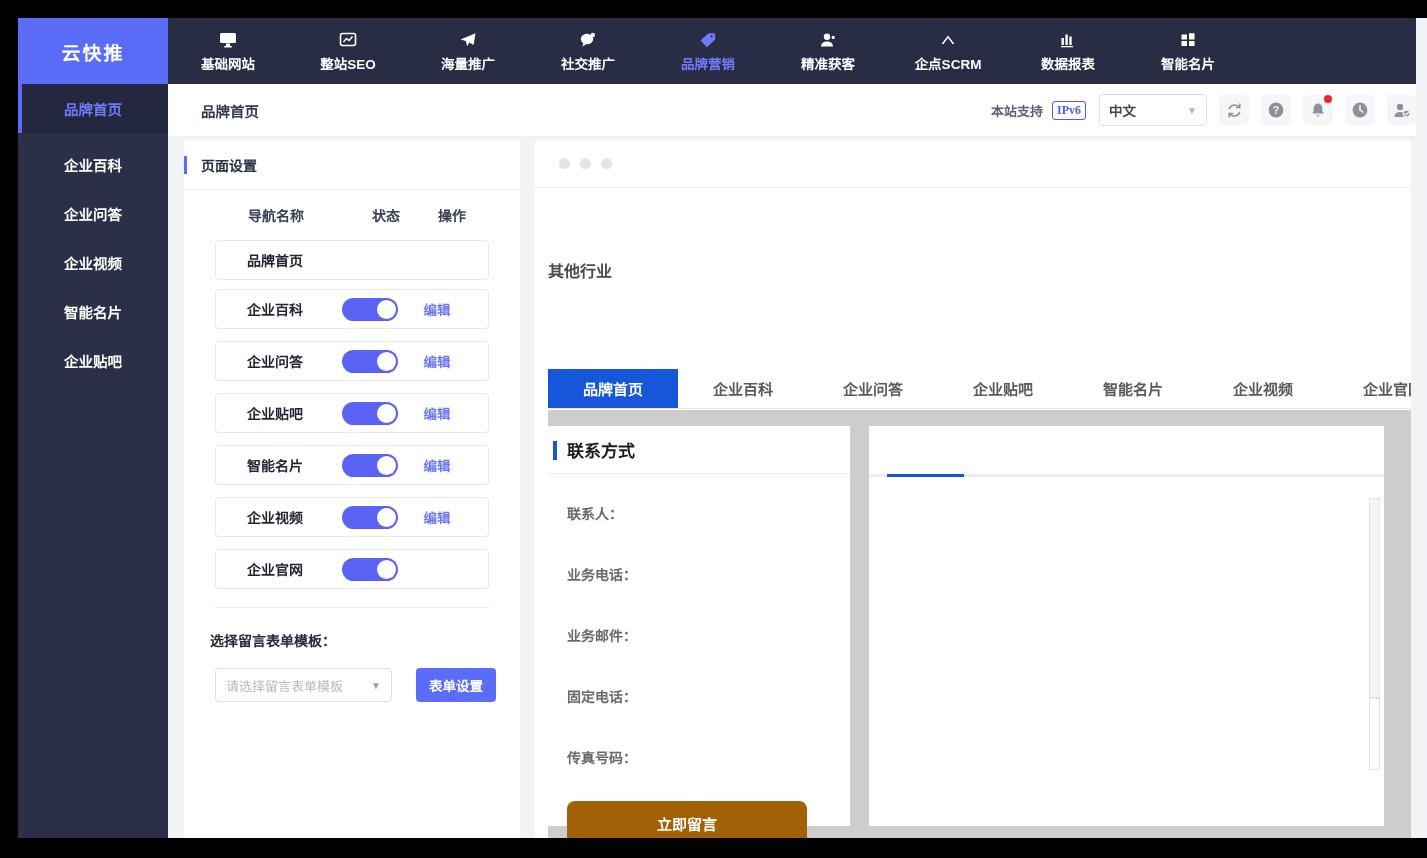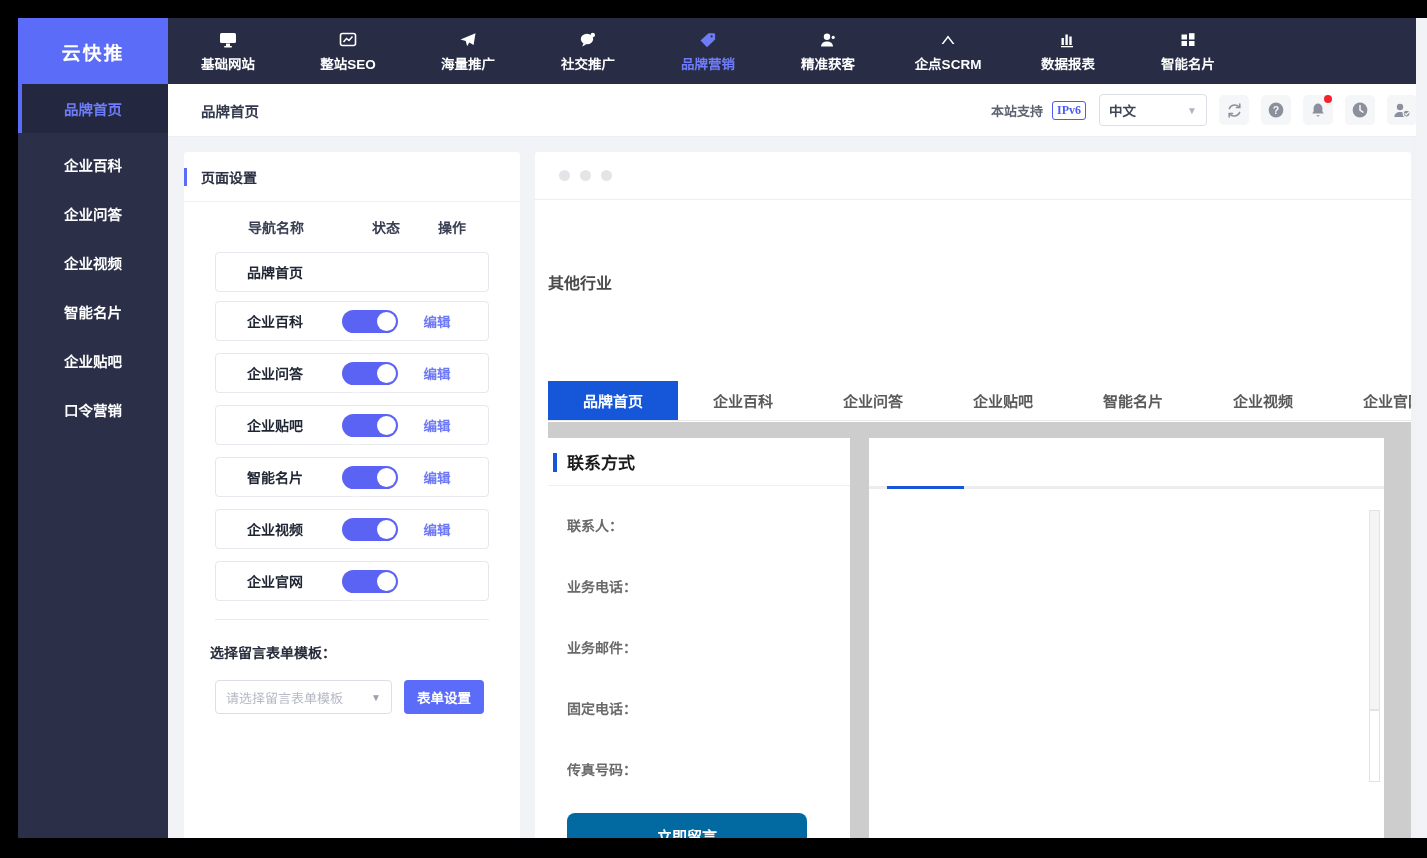--- a/index.html
+++ b/index.html
@@ -97,21 +97,21 @@
   .hicon .dot {
     position: absolute; right: 1px; top: 0px;
     width: 8px; height: 8px; border-radius: 50%; background: #f5222d;
   }
 
   
   .content {
     position: absolute; left: 150px; top: 119px;
     width: 1243px; height: 701px;
     background: #f1f3f7;
-    padding: 15px 0 0 16px;
+    padding: 3px 0 0 16px;
     display: flex; gap: 15px;
   }
 
   
   .settings-card {
     width: 336px; background: #fff; border-radius: 3px;
     height: 704px; flex: 0 0 336px;
   }
   .card-title {
     height: 50px; display: flex; align-items: center;
@@ -154,21 +154,21 @@
   .toggle .knob {
     position: absolute; right: 2px; top: 2px;
     width: 19px; height: 19px; border-radius: 50%; background: #fff;
   }
   .divider {
     margin: 18px 31px 0 31px; border-top: 1px solid #e9ebf0;
   }
   .form-label {
     margin: 22px 0 0 26px; font-size: 14px; font-weight: bold; color: #262c3b;
   }
-  .form-row { display: flex; align-items: center; margin: 18px 0 0 31px; gap: 12px; }
+  .form-row { display: flex; align-items: center; margin: 18px 0 0 31px; gap: 24px; }
   .fselect {
     width: 177px; height: 34px; border: 1px solid #dcdfe6; border-radius: 4px;
     background: #fff; display: flex; align-items: center; padding: 0 10px;
     font-size: 13px; color: #b5b9c4; cursor: pointer;
   }
   .fselect .caret { margin-left: auto; color: #9aa0ad; font-size: 10px; }
   .fbtn {
     width: 80px; height: 34px; border-radius: 4px; background: #5b6cf9;
     color: #fff; font-size: 13.5px; font-weight: bold;
     display: flex; align-items: center; justify-content: center; cursor: pointer;
@@ -219,21 +219,21 @@
   .contact-title::before {
     content: ""; position: absolute; left: 5px; top: 15px;
     width: 4px; height: 19px; background: #1557d8;
   }
   .cfield {
     margin: 0 0 0 19px; font-size: 14px; color: #6a6a6a; font-weight: bold;
   }
   .cfields { padding-top: 29px; display: flex; flex-direction: column; gap: 41px; }
   .cbtn {
     margin: 34px 0 0 19px; width: 240px; height: 44px; border-radius: 8px;
-    background: #0369a1; color: #fff; font-size: 15px; font-weight: bold;
+    background: #a16207; color: #fff; font-size: 15px; font-weight: bold;
     display: flex; align-items: center; justify-content: center; cursor: pointer;
   }
   .right-card {
     flex: 1; background: #fff; height: 400px; position: relative;
     margin-right: 27px;
   }
   .rc-tabline {
     position: absolute; left: 0; top: 48px; right: 0; height: 3px; background: #ededed;
   }
   .rc-tabline .on { width: 77px; height: 3px; background: #1557d8; margin-left: 18px; }
@@ -369,23 +369,20 @@
       <span>企业问答</span>
     </div>
     <div class="side-item">
       <span>企业视频</span>
     </div>
     <div class="side-item">
       <span>智能名片</span>
     </div>
     <div class="side-item">
       <span>企业贴吧</span>
-    </div>
-    <div class="side-item">
-      <span>口令营销</span>
     </div>
   </div>
 
   <div class="header">
     <div class="crumb">品牌首页</div>
     <div class="header-right">
       <span class="support-txt">本站支持</span>
       <span class="ipv6">IPv6</span>
 
       <div class="lang-select">

